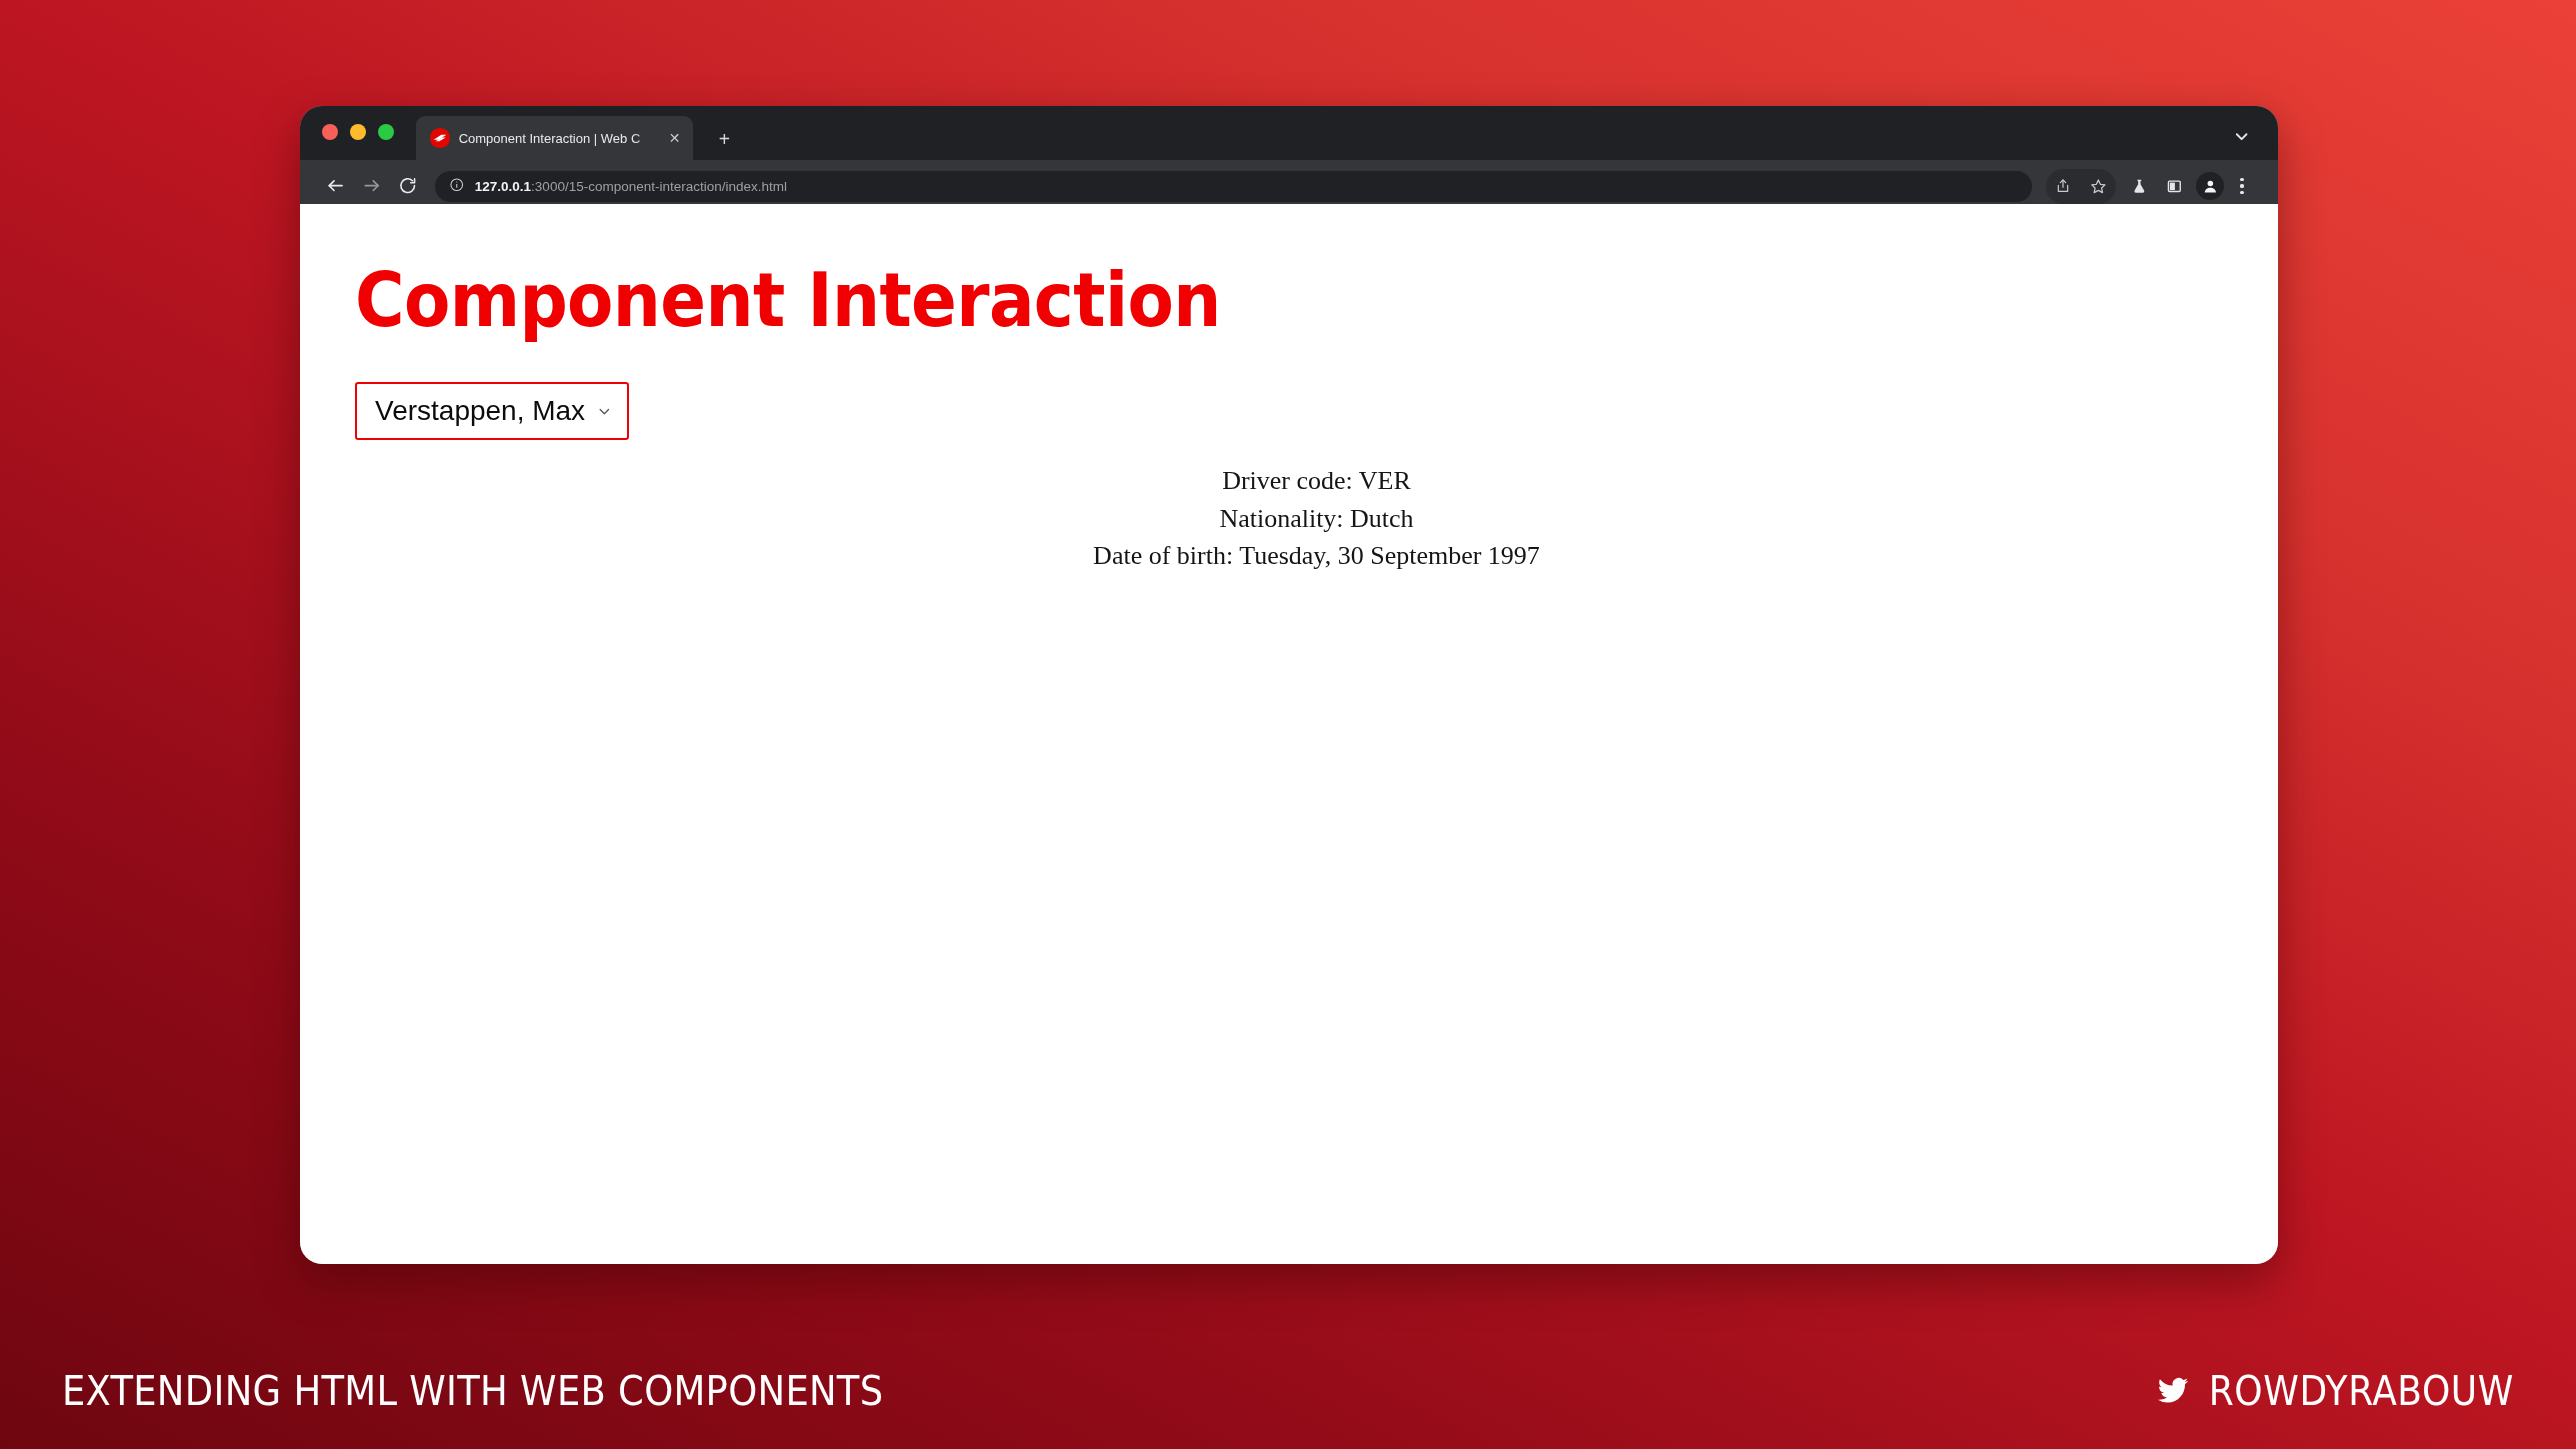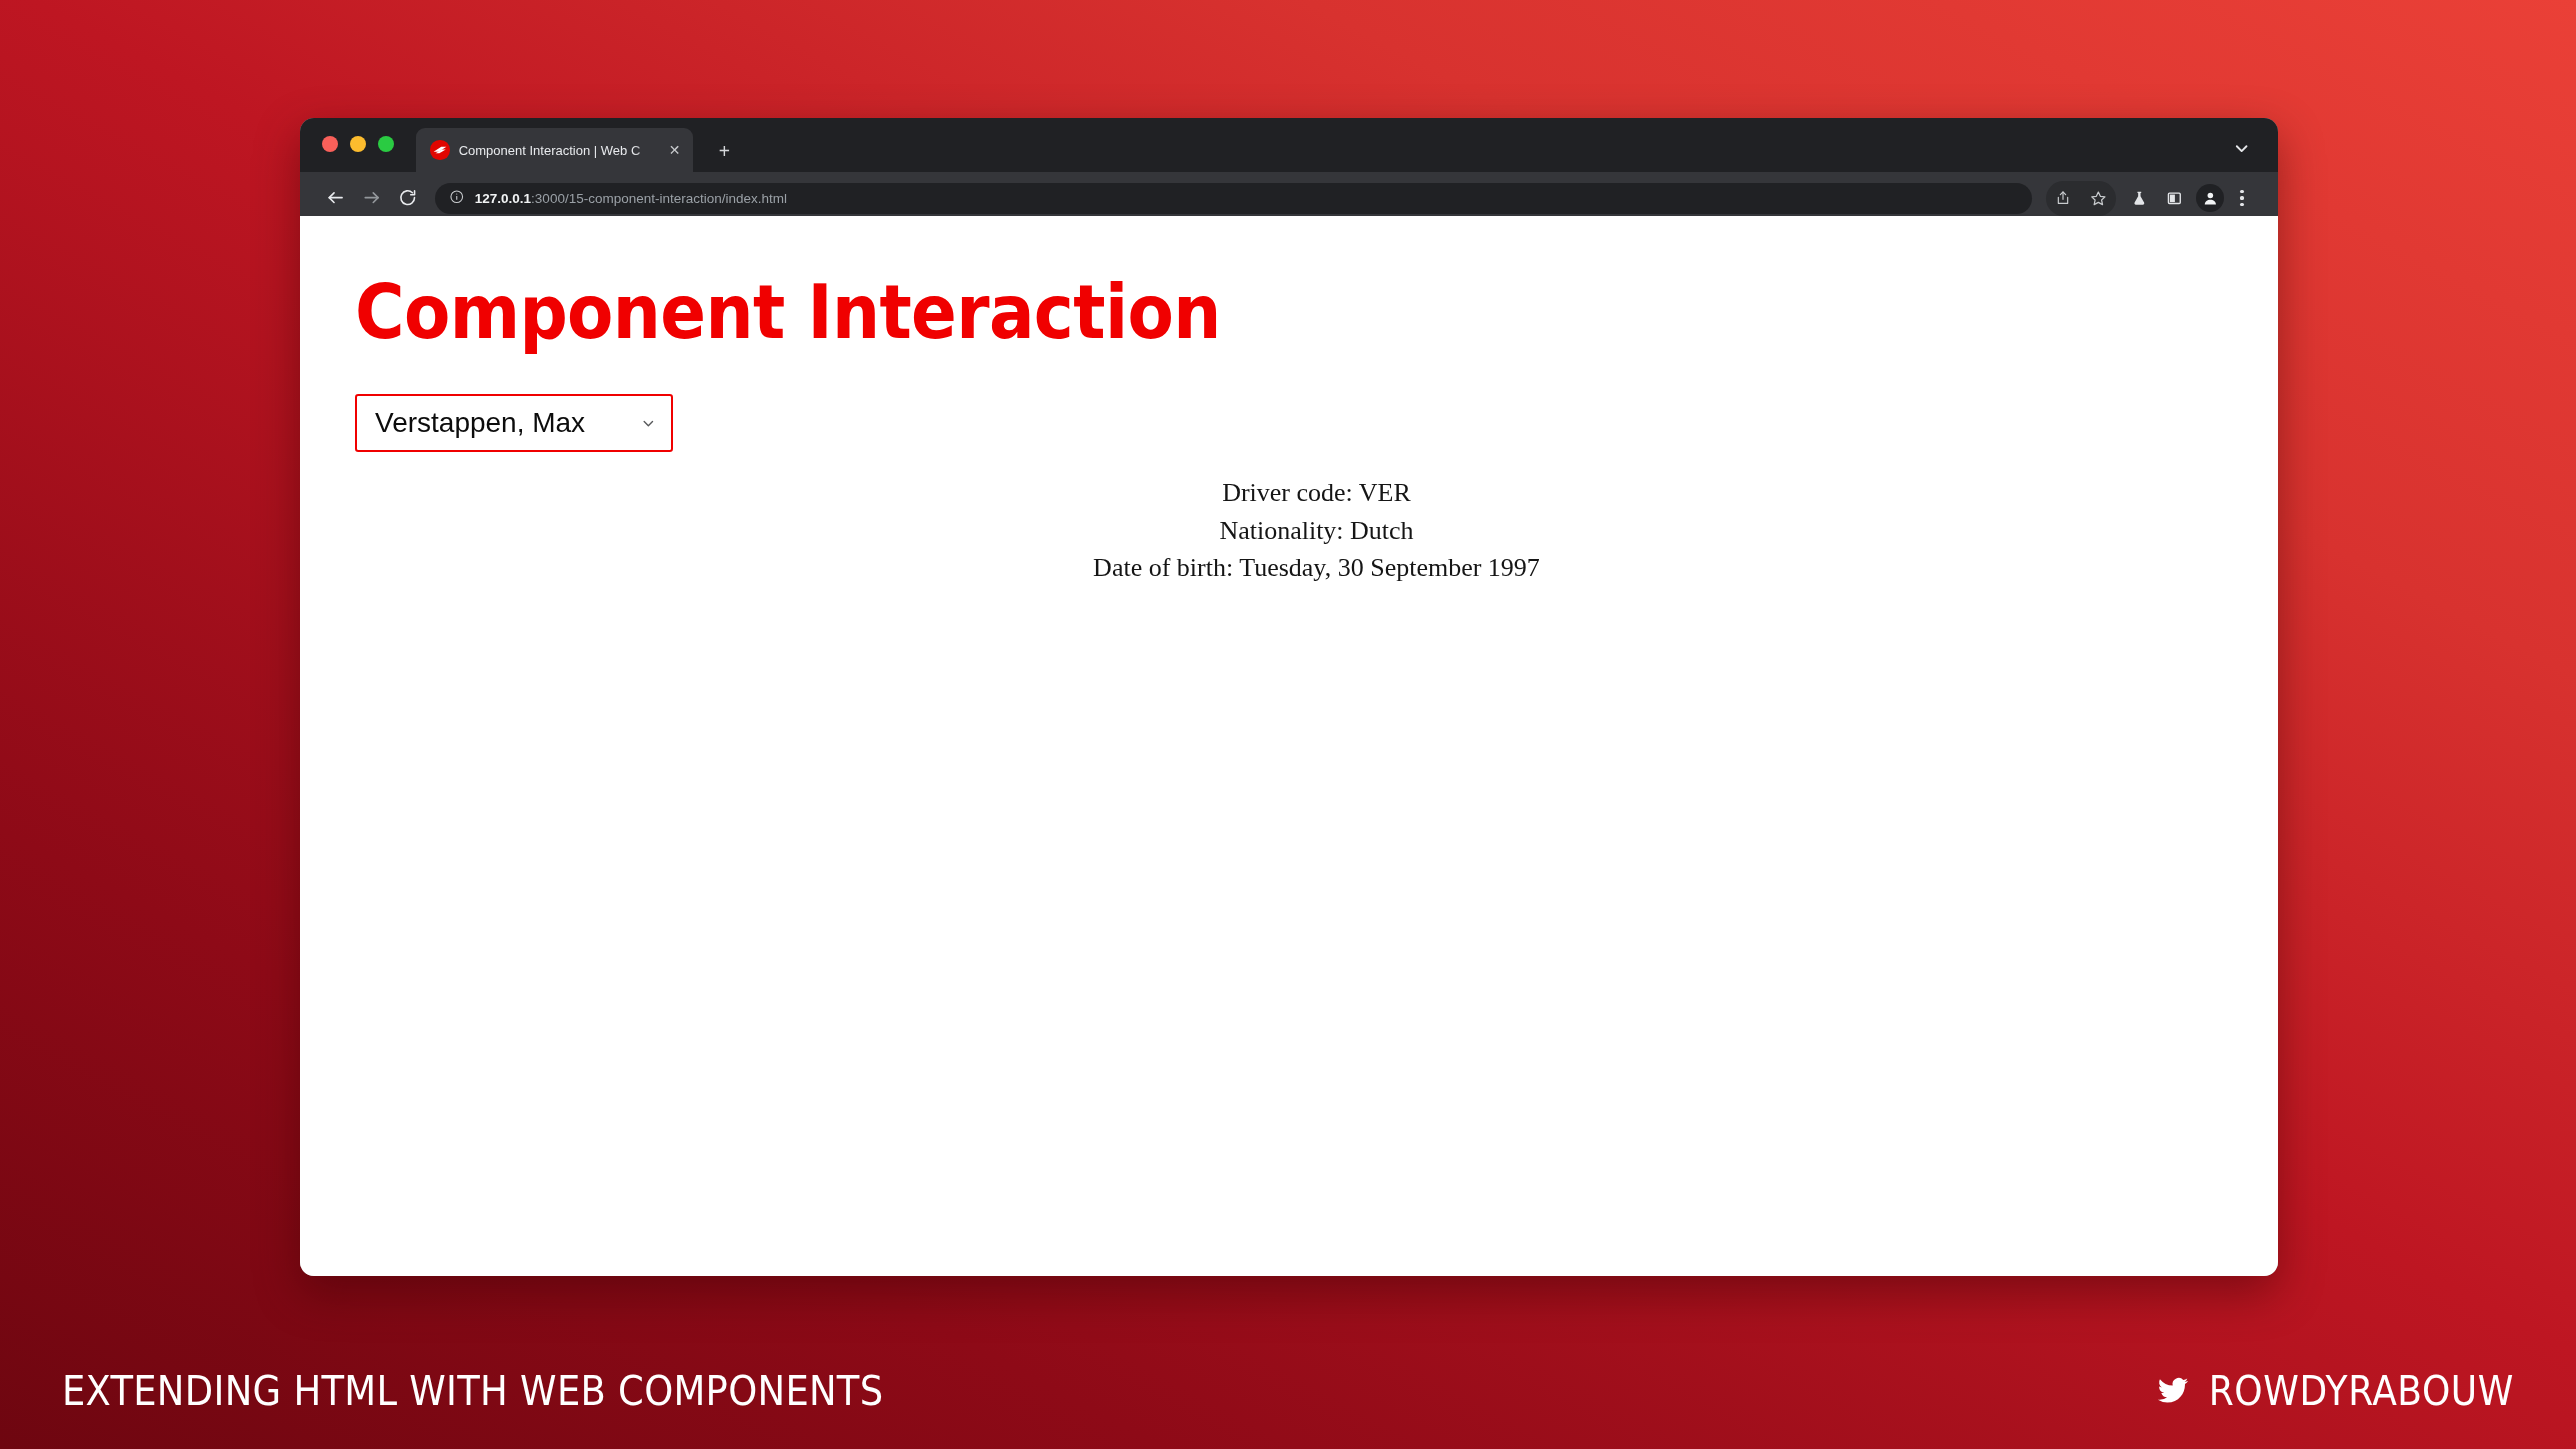--- a/index.html
+++ b/index.html
@@ -6,23 +6,23 @@
   html,body { width:2576px; height:1449px; overflow:hidden; }
   body {
     font-family: "Liberation Sans", sans-serif;
     background: linear-gradient(28deg, #6E0610 0%, #8E0A17 22%, #BE1622 52%, #D8322F 76%, #EA4037 100%);
     position:relative;
   }
 
   
   #browser-window {
     position:absolute;
-    left:300px; top:118px;
+    left:300px; top:106px;
     width:1978px; height:1158px;
-    border-radius:14px;
+    border-radius:22px;
     overflow:hidden;
     box-shadow: 0 16.7px 45px rgba(60,0,5,.45);
     background:#a3a3a3;
   }
 
   
   #tab-strip {
     height:54px;
     background:#202124;
     display:flex; align-items:flex-end;
@@ -136,21 +136,21 @@
     font-family:"DejaVu Sans Condensed","Liberation Sans Narrow","Liberation Sans", sans-serif;
     font-stretch: condensed;
     font-weight:bold;
     font-size:75px;
     line-height:1;
     color:#F00000;
     letter-spacing:-0.6px;
   }
   #driver-select {
     margin-top:44px;
-    width:318px; height:58px;
+    width:274px; height:58px;
     border:2.6px solid #F00000;
     border-radius:3.2px;
     background:#fff;
     display:flex; align-items:center; justify-content:space-between;
     padding:0 14px 0 18px;
     cursor:pointer;
   }
   #driver-select-value {
     font-family:"Liberation Sans", sans-serif;
     font-size:28px; color:#0C0C0C;

